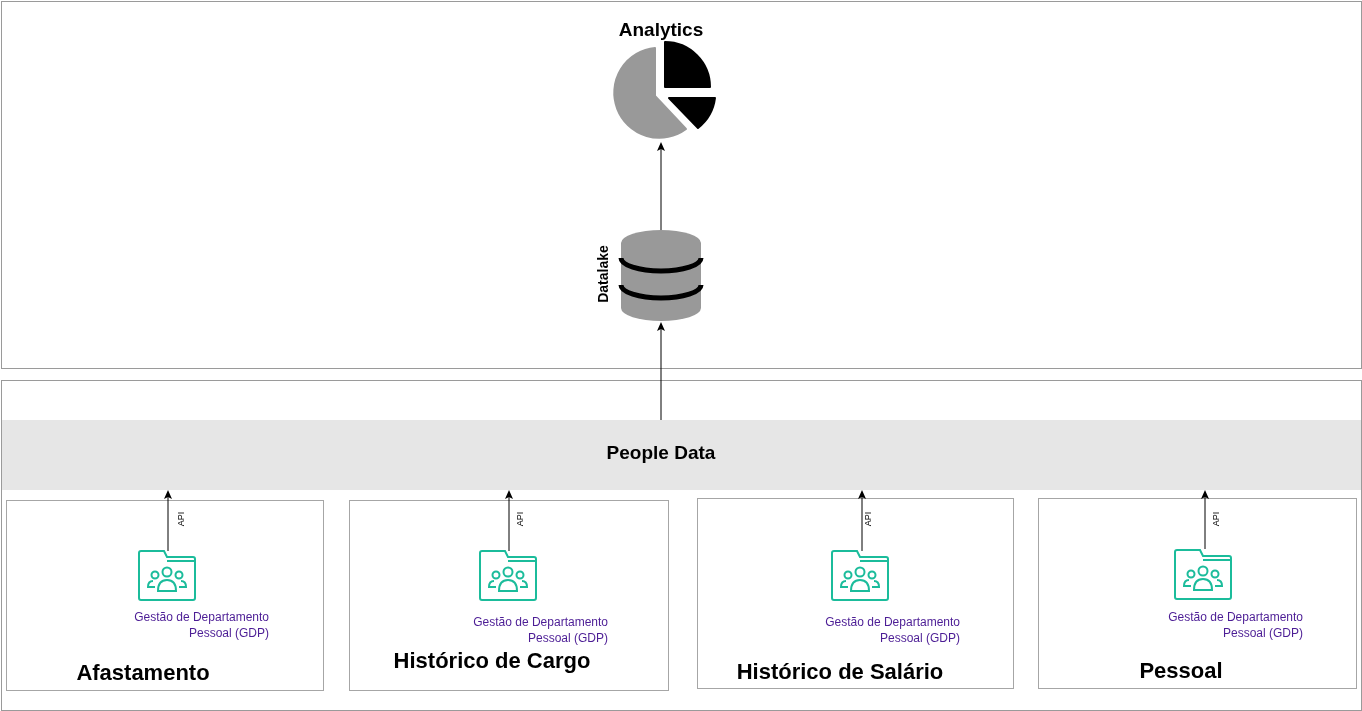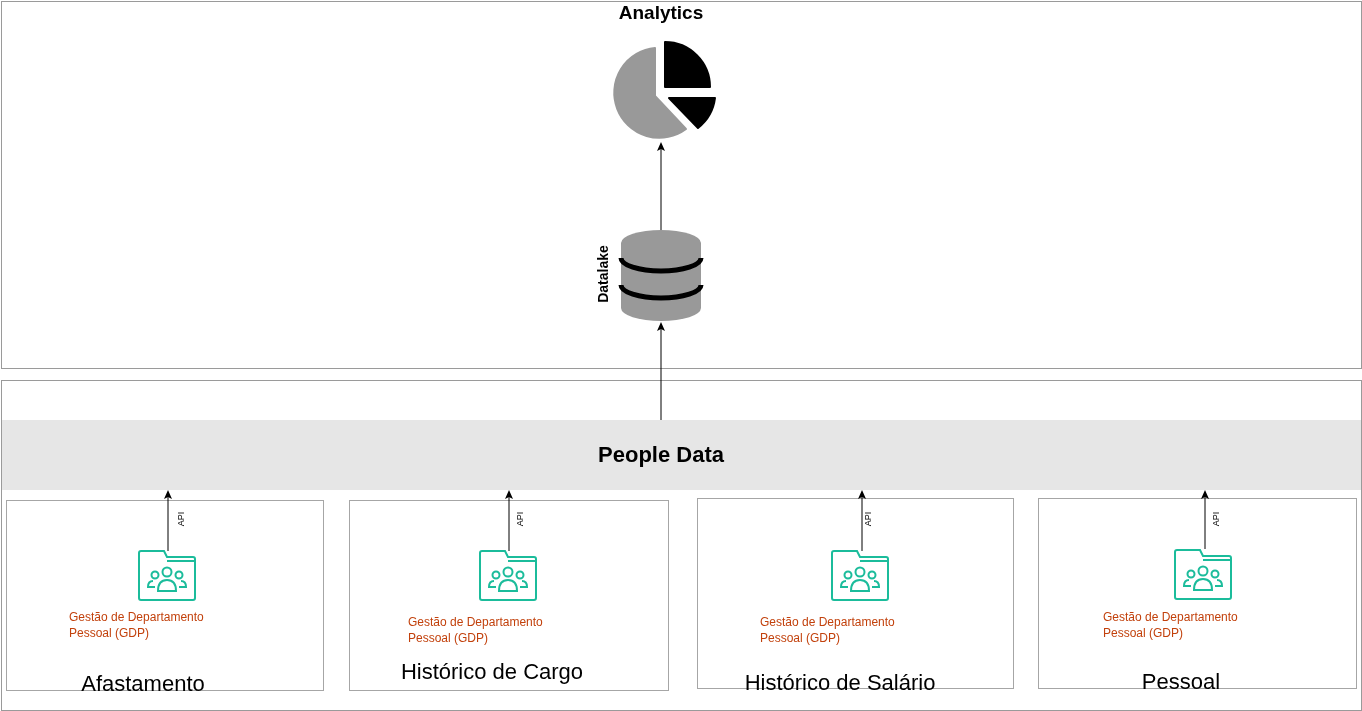--- a/index.html
+++ b/index.html
@@ -3,38 +3,38 @@
 <meta charset="utf-8">
 <style>
   html, body { margin: 0; padding: 0; background: #ffffff; }
   body { width: 1362px; height: 711px; position: relative; overflow: hidden;
          font-family: "Liberation Sans", sans-serif; color: #000; }
   .abs { position: absolute; box-sizing: border-box; }
   .frame { border: 1px solid #9a9a9a; background: #fff; }
   .card { border: 1px solid #a6a6a6; background: #fff; }
   .band { background: #e6e6e6; }
   .title-analytics { font-weight: bold; font-size: 19px; text-align: center; width: 140px; }
-  .band-label { font-weight: bold; font-size: 22px; text-align: center; width: 300px; }
+  .band-label { font-weight: bold; font-size: 19px; text-align: center; width: 300px; }
   .datalake-label { font-weight: bold; font-size: 14px; transform: rotate(-90deg); transform-origin: center center; width: 90px; text-align: center; }
   .api-label { font-size: 9px; transform: rotate(-90deg); transform-origin: center center; width: 30px; text-align: center; }
-  .gdp-label { font-size: 12px; color: #c2410c; text-align: left; width: 200px; line-height: 16px; }
-  .card-title { font-weight: normal; font-size: 22px; text-align: center; width: 274px; margin-top: 11px; }
+  .gdp-label { font-size: 12px; color: #4c1d95; text-align: right; width: 200px; line-height: 16px; }
+  .card-title { font-weight: bold; font-size: 22px; text-align: center; width: 274px; }
   svg { position: absolute; overflow: visible; }
 </style>
 </head>
 <body>
 
 <div class="abs frame" style="left:1px; top:1px; width:1361px; height:368px;"></div>
 
 <div class="abs frame" style="left:1px; top:380px; width:1361px; height:331px;"></div>
 
 <div class="abs band" style="left:2px; top:420px; width:1359px; height:70px;"></div>
 <div class="abs band-label" style="left:511px; top:442px;">People Data</div>
 
-<div class="abs title-analytics" style="left:591px; top:2px;">Analytics</div>
+<div class="abs title-analytics" style="left:591px; top:19px;">Analytics</div>
 
 <svg style="left:0; top:0;" width="1362" height="711">
   <path d="M 655 48 A 45 45 0 1 0 686 129 L 655 96 Z" fill="#999999" stroke="#999999" stroke-width="2" stroke-linejoin="round"></path>
   <path d="M 665 42 A 45 45 0 0 1 710 87 L 665 87 Z" fill="#000" stroke="#000" stroke-width="2" stroke-linejoin="round"></path>
   <path d="M 669 98 L 715 98 A 45 45 0 0 1 698 128 Z" fill="#000" stroke="#000" stroke-width="2" stroke-linejoin="round"></path>
 </svg>
 
 <svg style="left:0; top:0;" width="1362" height="711">
   <line x1="661" y1="231" x2="661" y2="148" stroke="#000" stroke-width="1"></line>
   <path d="M 661 142 L 657 151 L 661 149 L 665 151 Z" fill="#000"></path>

